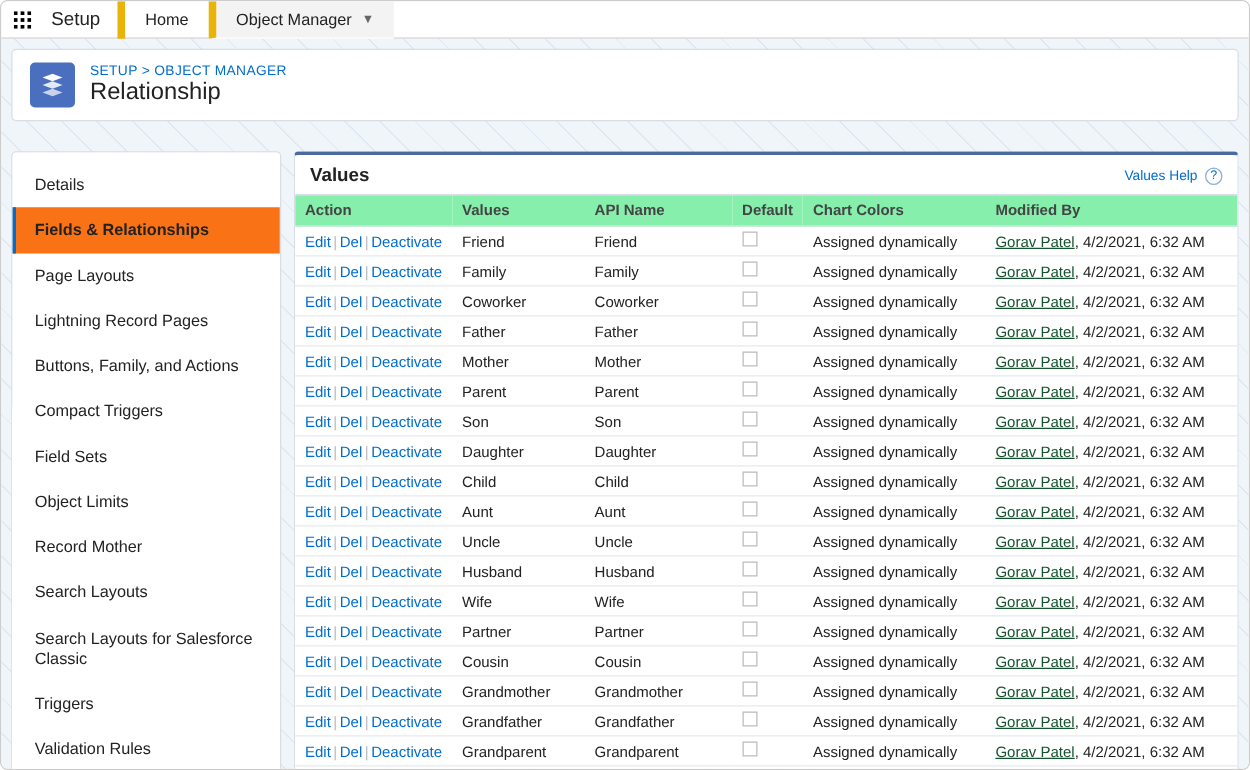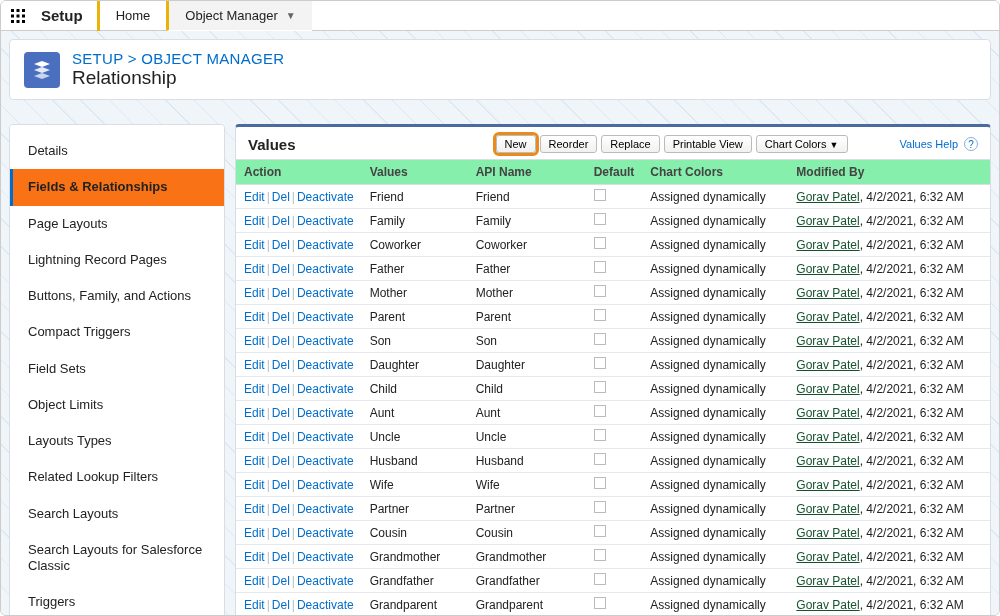--- a/index.html
+++ b/index.html
@@ -1,27 +1,27 @@
 <!DOCTYPE html>
 <html><head>
 <meta charset="utf-8">
 <style>
 * { box-sizing: border-box; margin: 0; padding: 0; }
 body { font-family: -apple-system, BlinkMacSystemFont, "Segoe UI", Arial, sans-serif; font-size: 13px; background: #fff; color: #222; width: 1000px; height: 616px; overflow: hidden; border: 1px solid #ccc; border-radius: 6px; }
 .topbar { display: flex; align-items: center; height: 30px; border-bottom: 1px solid #ccc; background: #fff; }
 .app-launcher { width: 34px; display: flex; align-items: center; justify-content: center; font-size: 16px; color: #444; cursor: pointer; }
-.setup-label { font-size: 15px; font-weight: 700; padding: 0 14px 0 6px; }
-.topnav-item { padding: 0 16px; height: 30px; display: flex; align-items: center; border-left: 3px solid #eab308; cursor: pointer; font-size: 13px; }
+.setup-label { font-size: 15px; font-weight: 400; padding: 0 14px 0 6px; }
+.topnav-item { padding: 0 16px; height: 30px; display: flex; align-items: center; border-left: 6px solid #eab308; cursor: pointer; font-size: 13px; }
 .topnav-item.active { background: #f3f3f3; border-bottom: 1px solid #fff; }
 .chev { margin-left: 8px; font-size: 10px; color: #666; }
 .pattern-bg { background: #f0f5fa; background-image: repeating-linear-gradient(45deg, rgba(170,195,220,0.25) 0 1px, transparent 1px 20px); padding: 8px 8px 8px 8px; height: calc(100% - 30px); }
 .header-card { background: #fff; border: 1px solid #d8dde6; border-radius: 4px; padding: 10px 14px; display: flex; align-items: center; }
 .obj-icon { width: 36px; height: 36px; background: #4b6fbf; border-radius: 4px; margin-right: 12px; display: flex; align-items: center; justify-content: center; }
 .obj-icon svg { fill: #fff; }
-.breadcrumb { font-size: 15px; color: #006dcc; letter-spacing: 0.3px; }
+.breadcrumb { font-size: 11px; color: #006dcc; letter-spacing: 0.3px; }
 .page-title { font-size: 19px; font-weight: 400; color: #222; }
 .body-row { display: flex; margin-top: 24px; height: 505px; }
 .sidebar { width: 216px; background: #fff; border: 1px solid #d8dde6; border-radius: 4px; padding: 8px 0; margin-right: 10px; overflow-y: auto; }
 .side-item { padding: 10px 18px; font-size: 13px; color: #222; cursor: pointer; line-height: 1.25; }
 .side-item.active { font-weight: 600; border-left: 3px solid #006dcc; background: #f97316; padding-left: 15px; }
 .main-panel { flex: 1; background: #fff; border: 1px solid #d8dde6; border-top: 3px solid #4b6aa0; border-radius: 4px; display: flex; flex-direction: column; overflow: hidden; }
 .panel-head { display: flex; align-items: center; padding: 8px 12px 6px; }
 .panel-title { font-size: 15px; font-weight: 600; flex-shrink: 0; margin-right: 200px; }
 .btn-row { display: flex; gap: 4px; }
 .btn { border: 1px solid #bbb; background: linear-gradient(#fff,#f1f1f1); padding: 2px 8px; font-size: 11px; border-radius: 3px; cursor: pointer; white-space: nowrap; }
@@ -87,38 +87,30 @@
   <div class="body-row">
     <div class="sidebar" id="sidebar">
         <div class="side-item">Details</div>
         <div class="side-item active">Fields &amp; Relationships</div>
         <div class="side-item">Page Layouts</div>
         <div class="side-item">Lightning Record Pages</div>
         <div class="side-item">Buttons, Family, and Actions</div>
         <div class="side-item">Compact Triggers</div>
         <div class="side-item">Field Sets</div>
         <div class="side-item">Object Limits</div>
-        <div class="side-item">Layouts Types</div>
-        <div class="side-item">Related Lookup Filters</div>
+        <div class="side-item">Record Mother</div>
         <div class="side-item">Search Layouts</div>
         <div class="side-item">Search Layouts for Salesforce Classic</div>
         <div class="side-item">Triggers</div>
         <div class="side-item">Validation Rules</div>
       </div>
 
     <div class="main-panel">
       <div class="panel-head">
         <div class="panel-title">Values</div>
-        <div class="btn-row">
-          <button class="btn hi">New</button>
-          <button class="btn">Reorder</button>
-          <button class="btn">Replace</button>
-          <button class="btn">Printable View</button>
-          <button class="btn"><span>Chart Colors</span> <span style="font-size:9px;">▼</span></button>
-        </div>
         <div class="help-area">
           <span>Values Help</span>
           <span class="help-q">?</span>
         </div>
       </div>
 
       <div class="tbl-wrap">
         <table>
           <thead>
             <tr>

